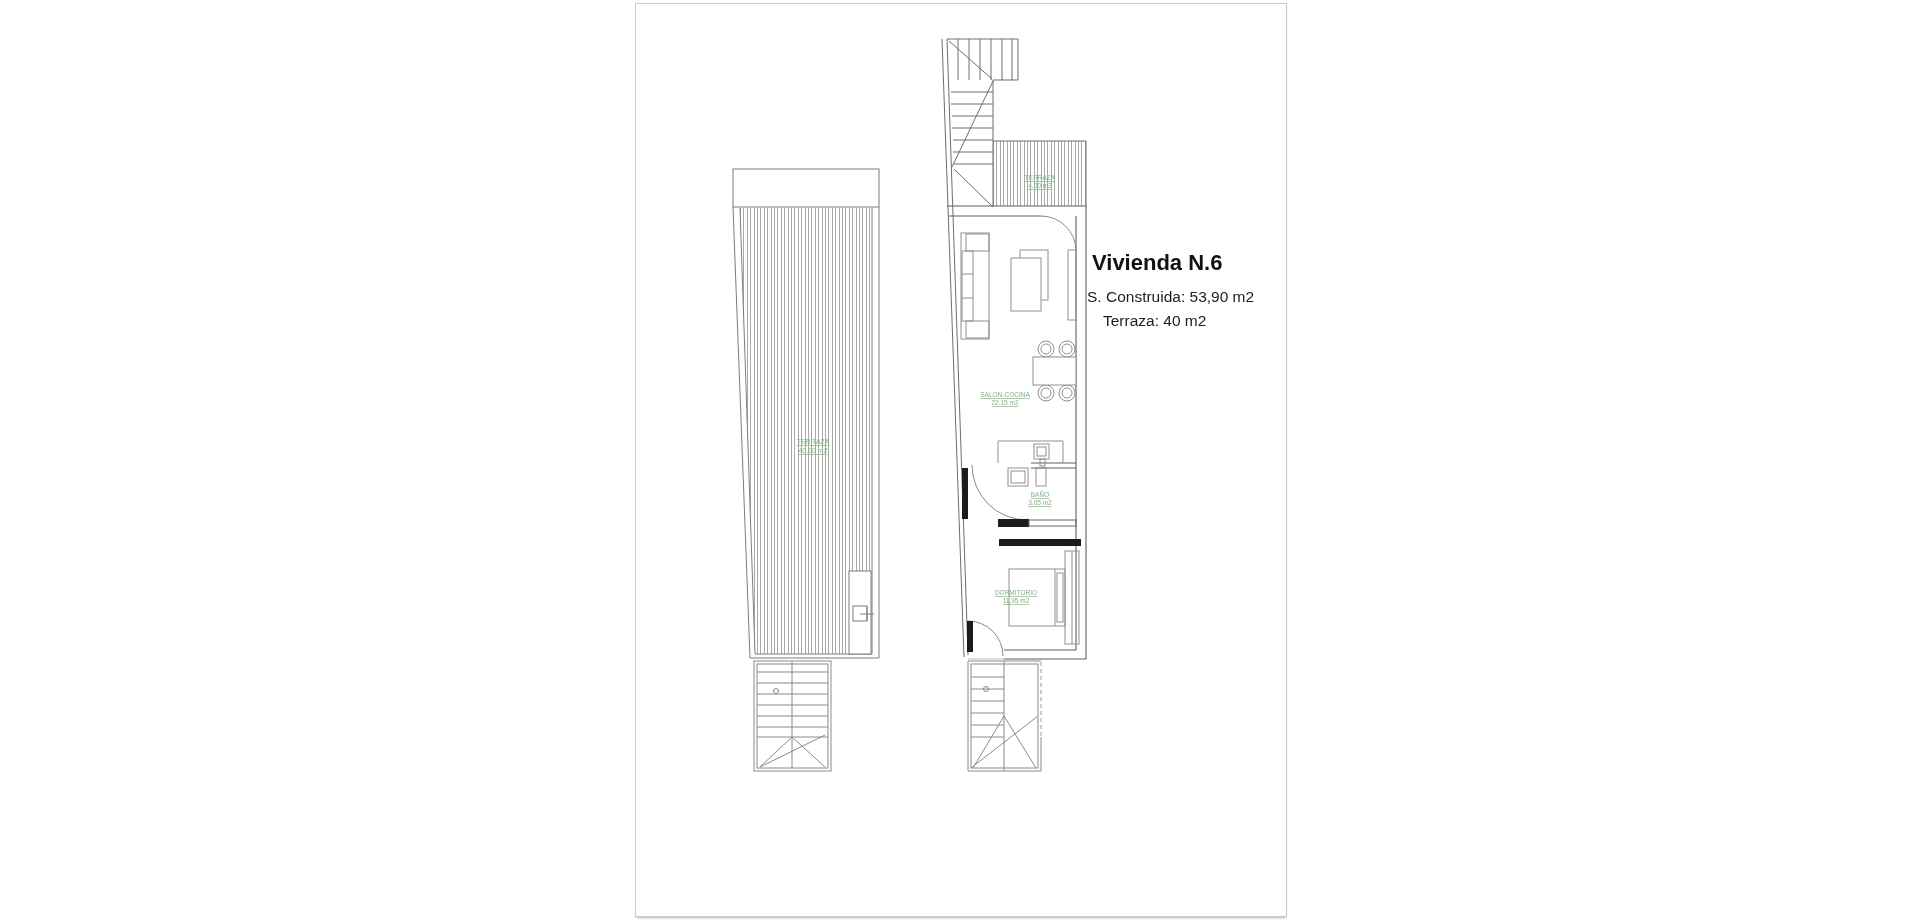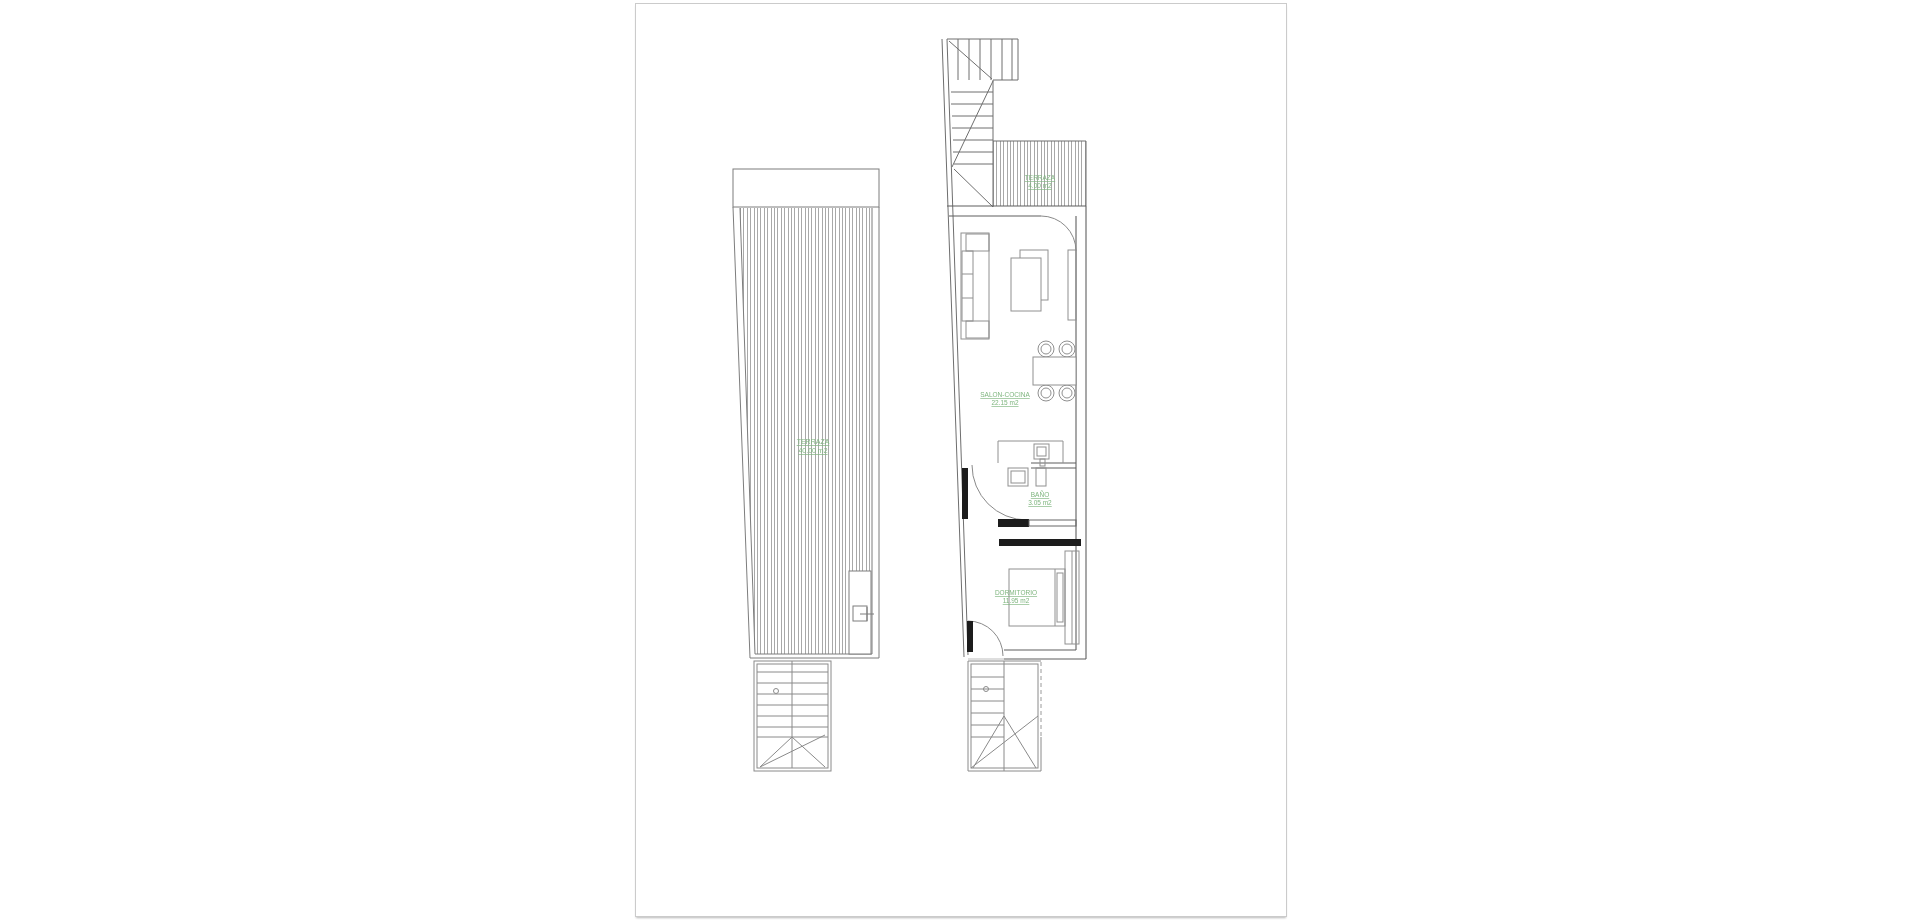--- a/index.html
+++ b/index.html
@@ -187,15 +187,20 @@
         <text class="plan-label" x="369" y="401" font-size="6.5">22.15 m2</text>
 
         <text class="plan-label" x="404" y="493" font-size="6.5">BAÑO</text>
         <text class="plan-label" x="404" y="501" font-size="6.5">3.05 m2</text>
 
         <text class="plan-label" x="380" y="591" font-size="6.5">DORMITORIO</text>
         <text class="plan-label" x="380" y="599" font-size="6.5">11.95 m2</text>
       </g>
     </svg>
 
+    <div class="info">
+      <h1>Vivienda N.6</h1>
+      <p>S. Construida: 53,90 m2</p>
+      <p class="indent">Terraza: 40 m2</p>
+    </div>
 
   </div>
 </div>
 
 </body></html>

